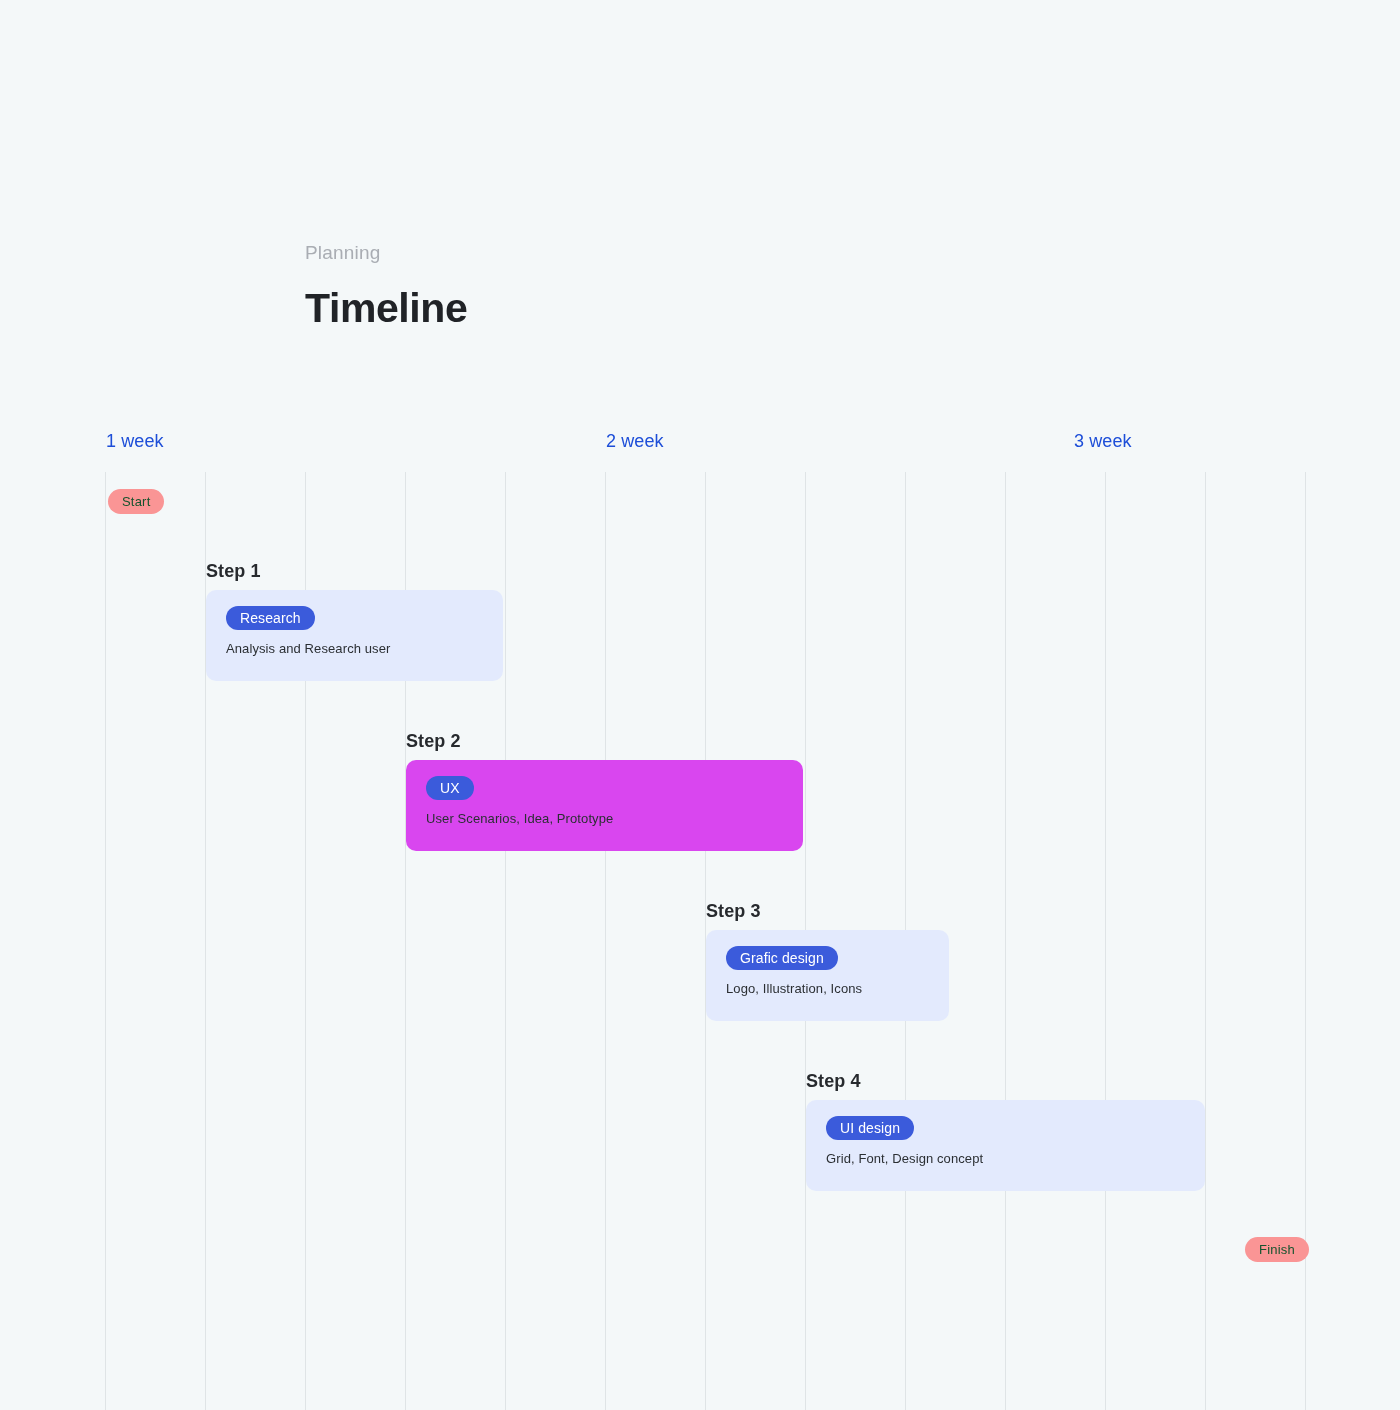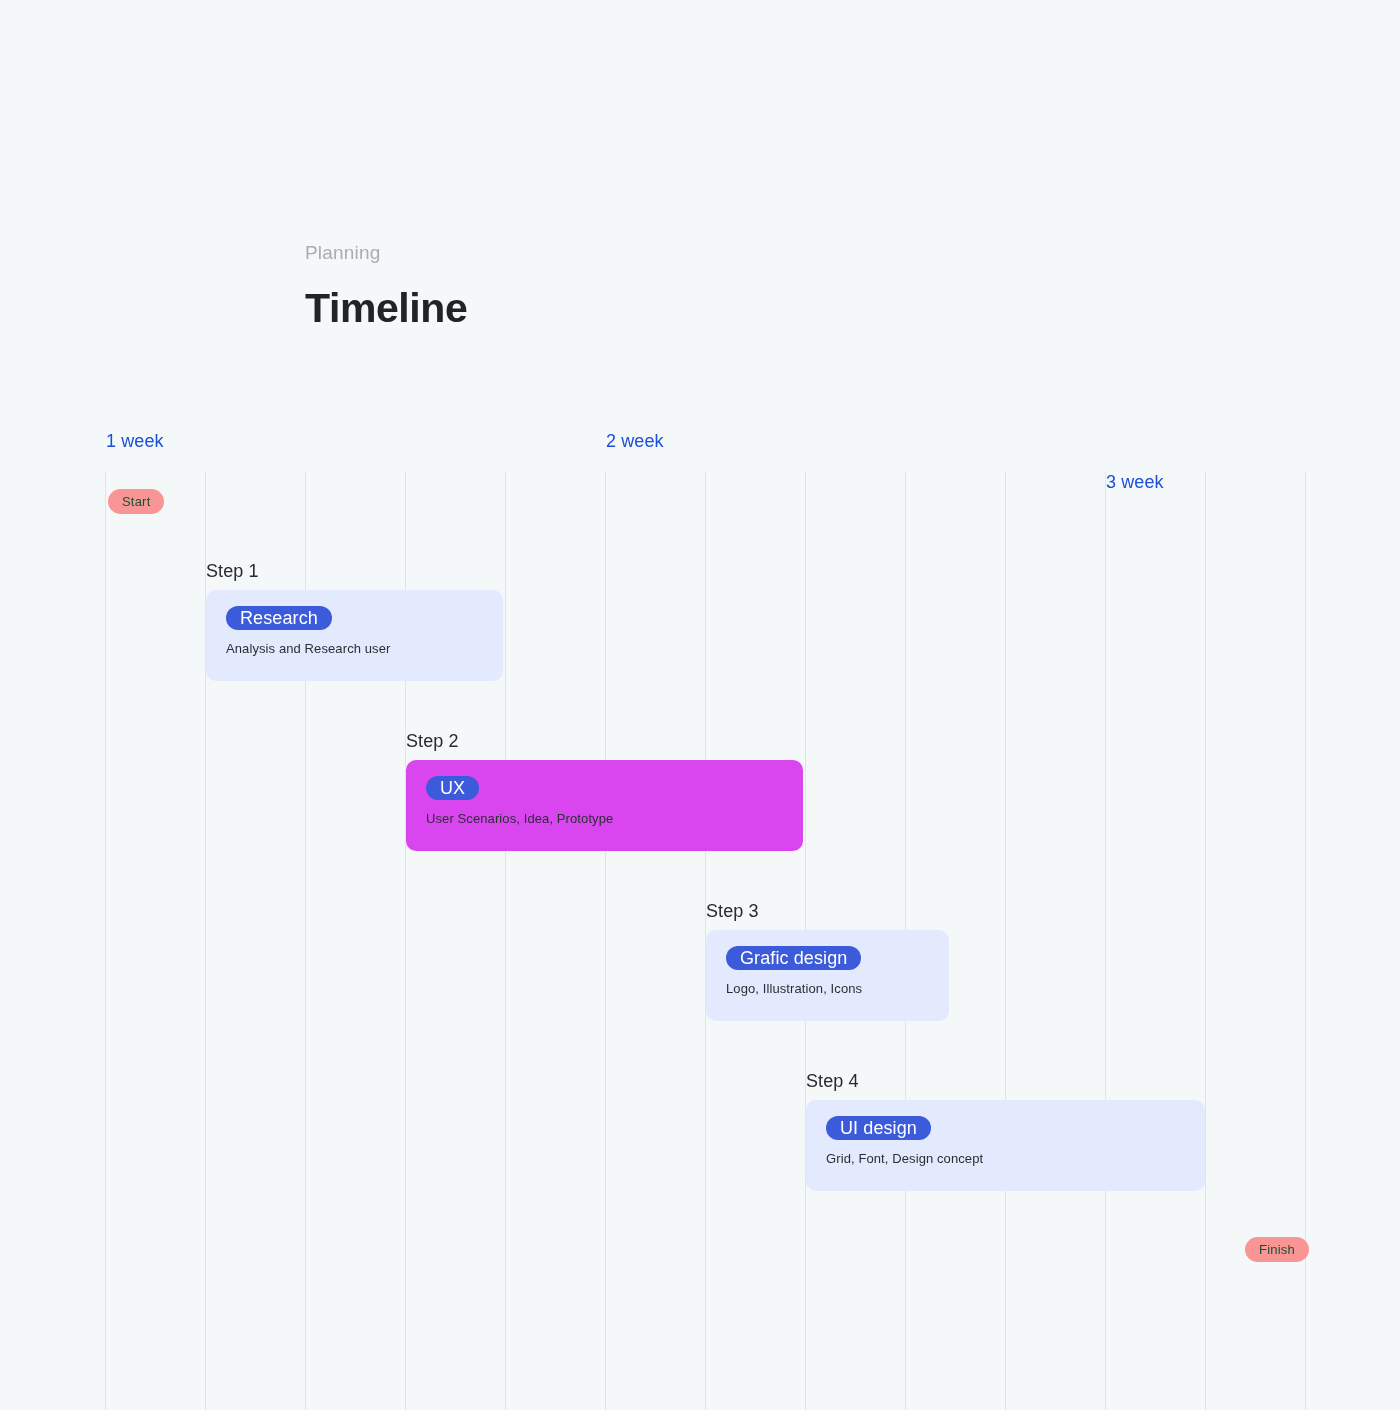--- a/index.html
+++ b/index.html
@@ -84,41 +84,41 @@
     line-height: 25px;
     letter-spacing: 0.2px;
     white-space: nowrap;
     text-align: center;
   }
 
   
   .step-label {
     position: absolute;
     font-size: 18px;
-    font-weight: 400;
+    font-weight: 700;
     color: #272a2e;
     letter-spacing: 0.1px;
     white-space: nowrap;
   }
 
   .step-card {
     position: absolute;
     background: #e3eafd;
     border-radius: 10px;
     padding: 16px 0 0 20px;
   }
 
   .step-tag {
     display: inline-block;
     height: 24px;
     padding: 0 14px;
     border-radius: 12px;
     background: #3b5bdb;
     color: #ffffff;
-    font-size: 18px;
+    font-size: 14px;
     line-height: 24px;
     letter-spacing: 0.1px;
     white-space: nowrap;
   }
 
   .step-desc {
     margin-top: 11px;
     font-size: 13px;
     font-weight: 400;
     color: #2b2f33;
@@ -144,21 +144,21 @@
     <div class="gridline" style="left: 605px; top: 472px;"></div>
     <div class="gridline" style="left: 705px; top: 472px;"></div>
     <div class="gridline" style="left: 805px; top: 472px;"></div>
     <div class="gridline" style="left: 905px; top: 472px;"></div>
     <div class="gridline" style="left: 1005px; top: 472px;"></div>
     <div class="gridline" style="left: 1105px; top: 472px;"></div>
     <div class="gridline" style="left: 1205px; top: 472px;"></div>
     <div class="gridline" style="left: 1305px; top: 472px;"></div>
     <div class="week-label" style="left: 106px;">1 week</div>
     <div class="week-label" style="left: 606px;">2 week</div>
-    <div class="week-label" style="left: 1106px; margin-top: 41px;">3 week</div>
+    <div class="week-label" style="left: 1074px;">3 week</div>
     <div class="milestone" style="left: 108px; top: 489px; background: rgb(250, 149, 149);">Start</div>
     <div class="milestone" style="left: 1245px; top: 1237px; background: rgb(250, 149, 149);">Finish</div>
     <div class="step-label" style="left: 206px; top: 561px;">Step 1</div>
     <div class="step-card" style="left: 206px; top: 590px; width: 297px; height: 91px; background: rgb(227, 234, 253);">
       <div><span class="step-tag" style="background: rgb(59, 91, 219);">Research</span></div>
       <div class="step-desc">Analysis and Research user</div>
     </div>
     <div class="step-label" style="left: 406px; top: 731px;">Step 2</div>
     <div class="step-card" style="left: 406px; top: 760px; width: 397px; height: 91px; background: #d946ef;">
       <div><span class="step-tag" style="background: rgb(59, 91, 219);">UX</span></div>

